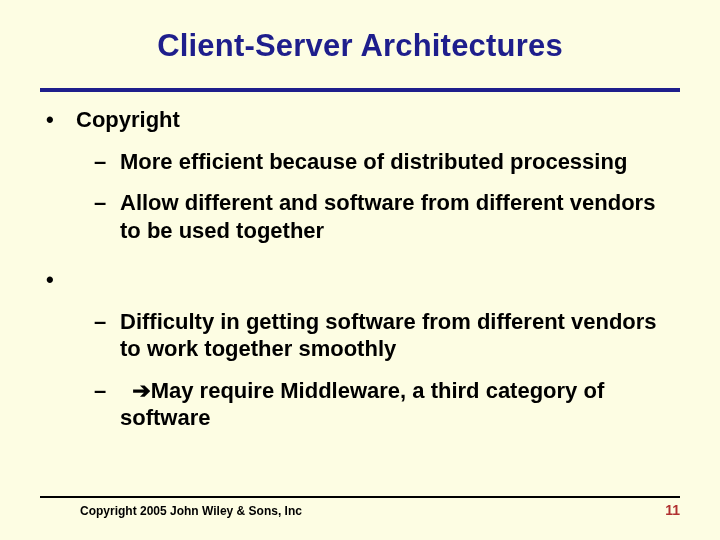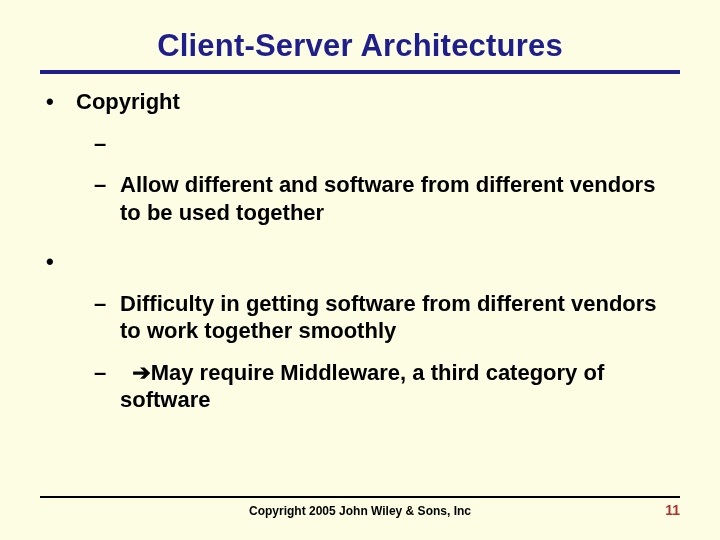--- a/index.html
+++ b/index.html
@@ -22,21 +22,21 @@
     padding: 28px 40px 0 40px;
     box-sizing: border-box;
   }
   .title {
     text-align: center;
     font-weight: bold;
     font-size: 31px;
     color: #1e1e8c;
     font-family: "Arial Black", Arial, sans-serif;
     letter-spacing: 0.2px;
-    padding-bottom: 6px;
+    padding-bottom: 24px;
   }
   .title-rule {
     border: none;
     border-top: 4px solid #1e1e8c;
     margin: 0 0 14px 0;
   }
   .content {
     padding: 0 6px;
     font-size: 22px;
     line-height: 1.25;
@@ -77,21 +77,20 @@
     margin: 0 0 4px 0;
   }
   .footer-row {
     display: flex;
     justify-content: space-between;
     align-items: baseline;
     font-weight: bold;
   }
   .copyright {
     flex: 1;
-    text-align: center;
     font-size: 12px;
   }
   .pagenum {
     font-size: 14px;
     color: #b03030;
     width: 40px;
     text-align: right;
   }
   .pagenum-spacer {
     width: 40px;
@@ -107,20 +106,21 @@
 
   <div class="content">
 
     <div class="bullet-l1">
       <span class="mark">•</span>
       <span>Copyright</span>
     </div>
 
     <div class="bullet-l2">
       <span class="mark">–</span>
+      <span>More efficient because of distributed processing</span>
     </div>
 
     <div class="bullet-l2">
       <span class="mark">–</span>
       <span>Allow different and software from different vendors to be used together</span>
     </div>
 
     <div class="bullet-l1" style="margin-top:22px;">
       <span class="mark">•</span>
     </div>

